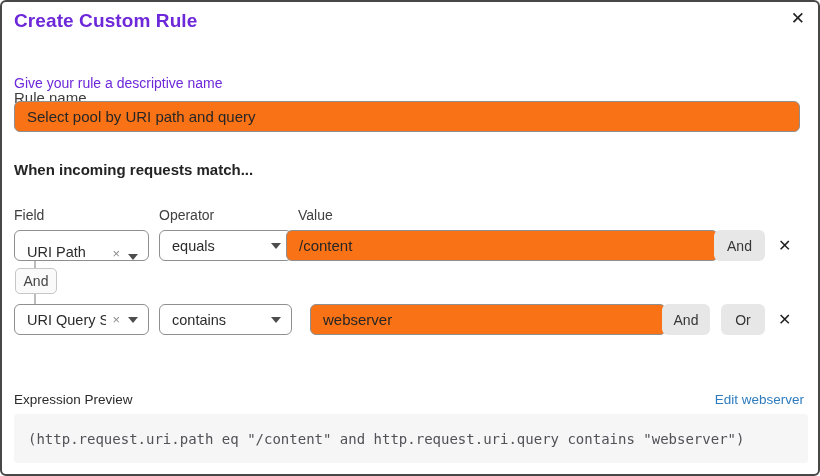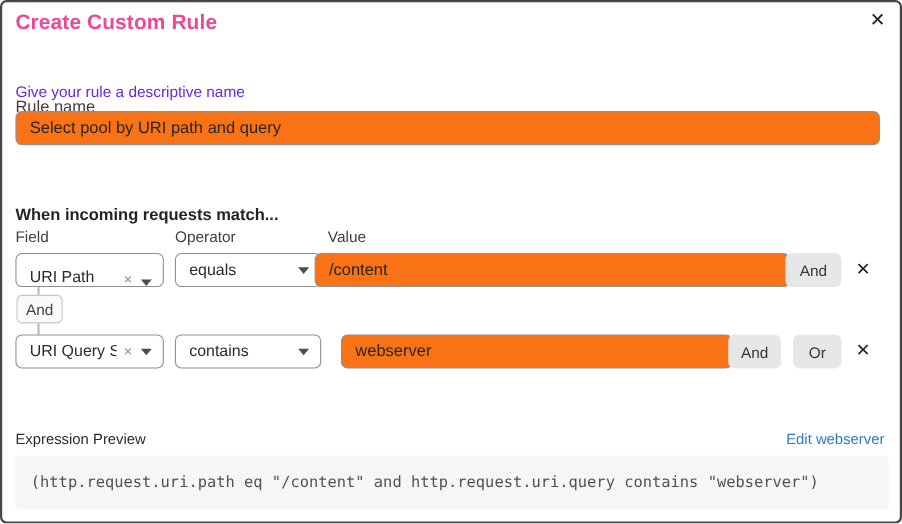--- a/index.html
+++ b/index.html
@@ -18,21 +18,21 @@
     background: #fff;
     border: 2px solid #474747;
     border-radius: 6px;
   }
   .abs { position: absolute; }
 
   .dialog-title {
     left: 12px; top: 8px;
     font-size: 19px;
     font-weight: 700;
-    color: #ec4899;
+    color: #6d28d9;
     letter-spacing: .1px;
     text-align: right;
   }
   .close-btn {
     right: 11px; top: 6px;
     font-size: 17px;
     font-weight: 700;
     color: #222;
     cursor: pointer;
     line-height: 1;
@@ -54,21 +54,21 @@
     background: #f97316;
     font-family: "Liberation Sans", sans-serif;
     font-size: 15px;
     color: #262626;
     padding: 0 12px;
     outline: none;
   }
   #rule-name-input { left: 12px; top: 99px; width: 786px; height: 31px; }
 
   .section-heading {
-    left: 12px; top: 185px;
+    left: 12px; top: 159px;
     font-size: 15px;
     font-weight: 700;
     color: #242424;
   }
   .col-label {
     top: 205px;
     font-size: 14px;
     color: #404040;
   }
 

